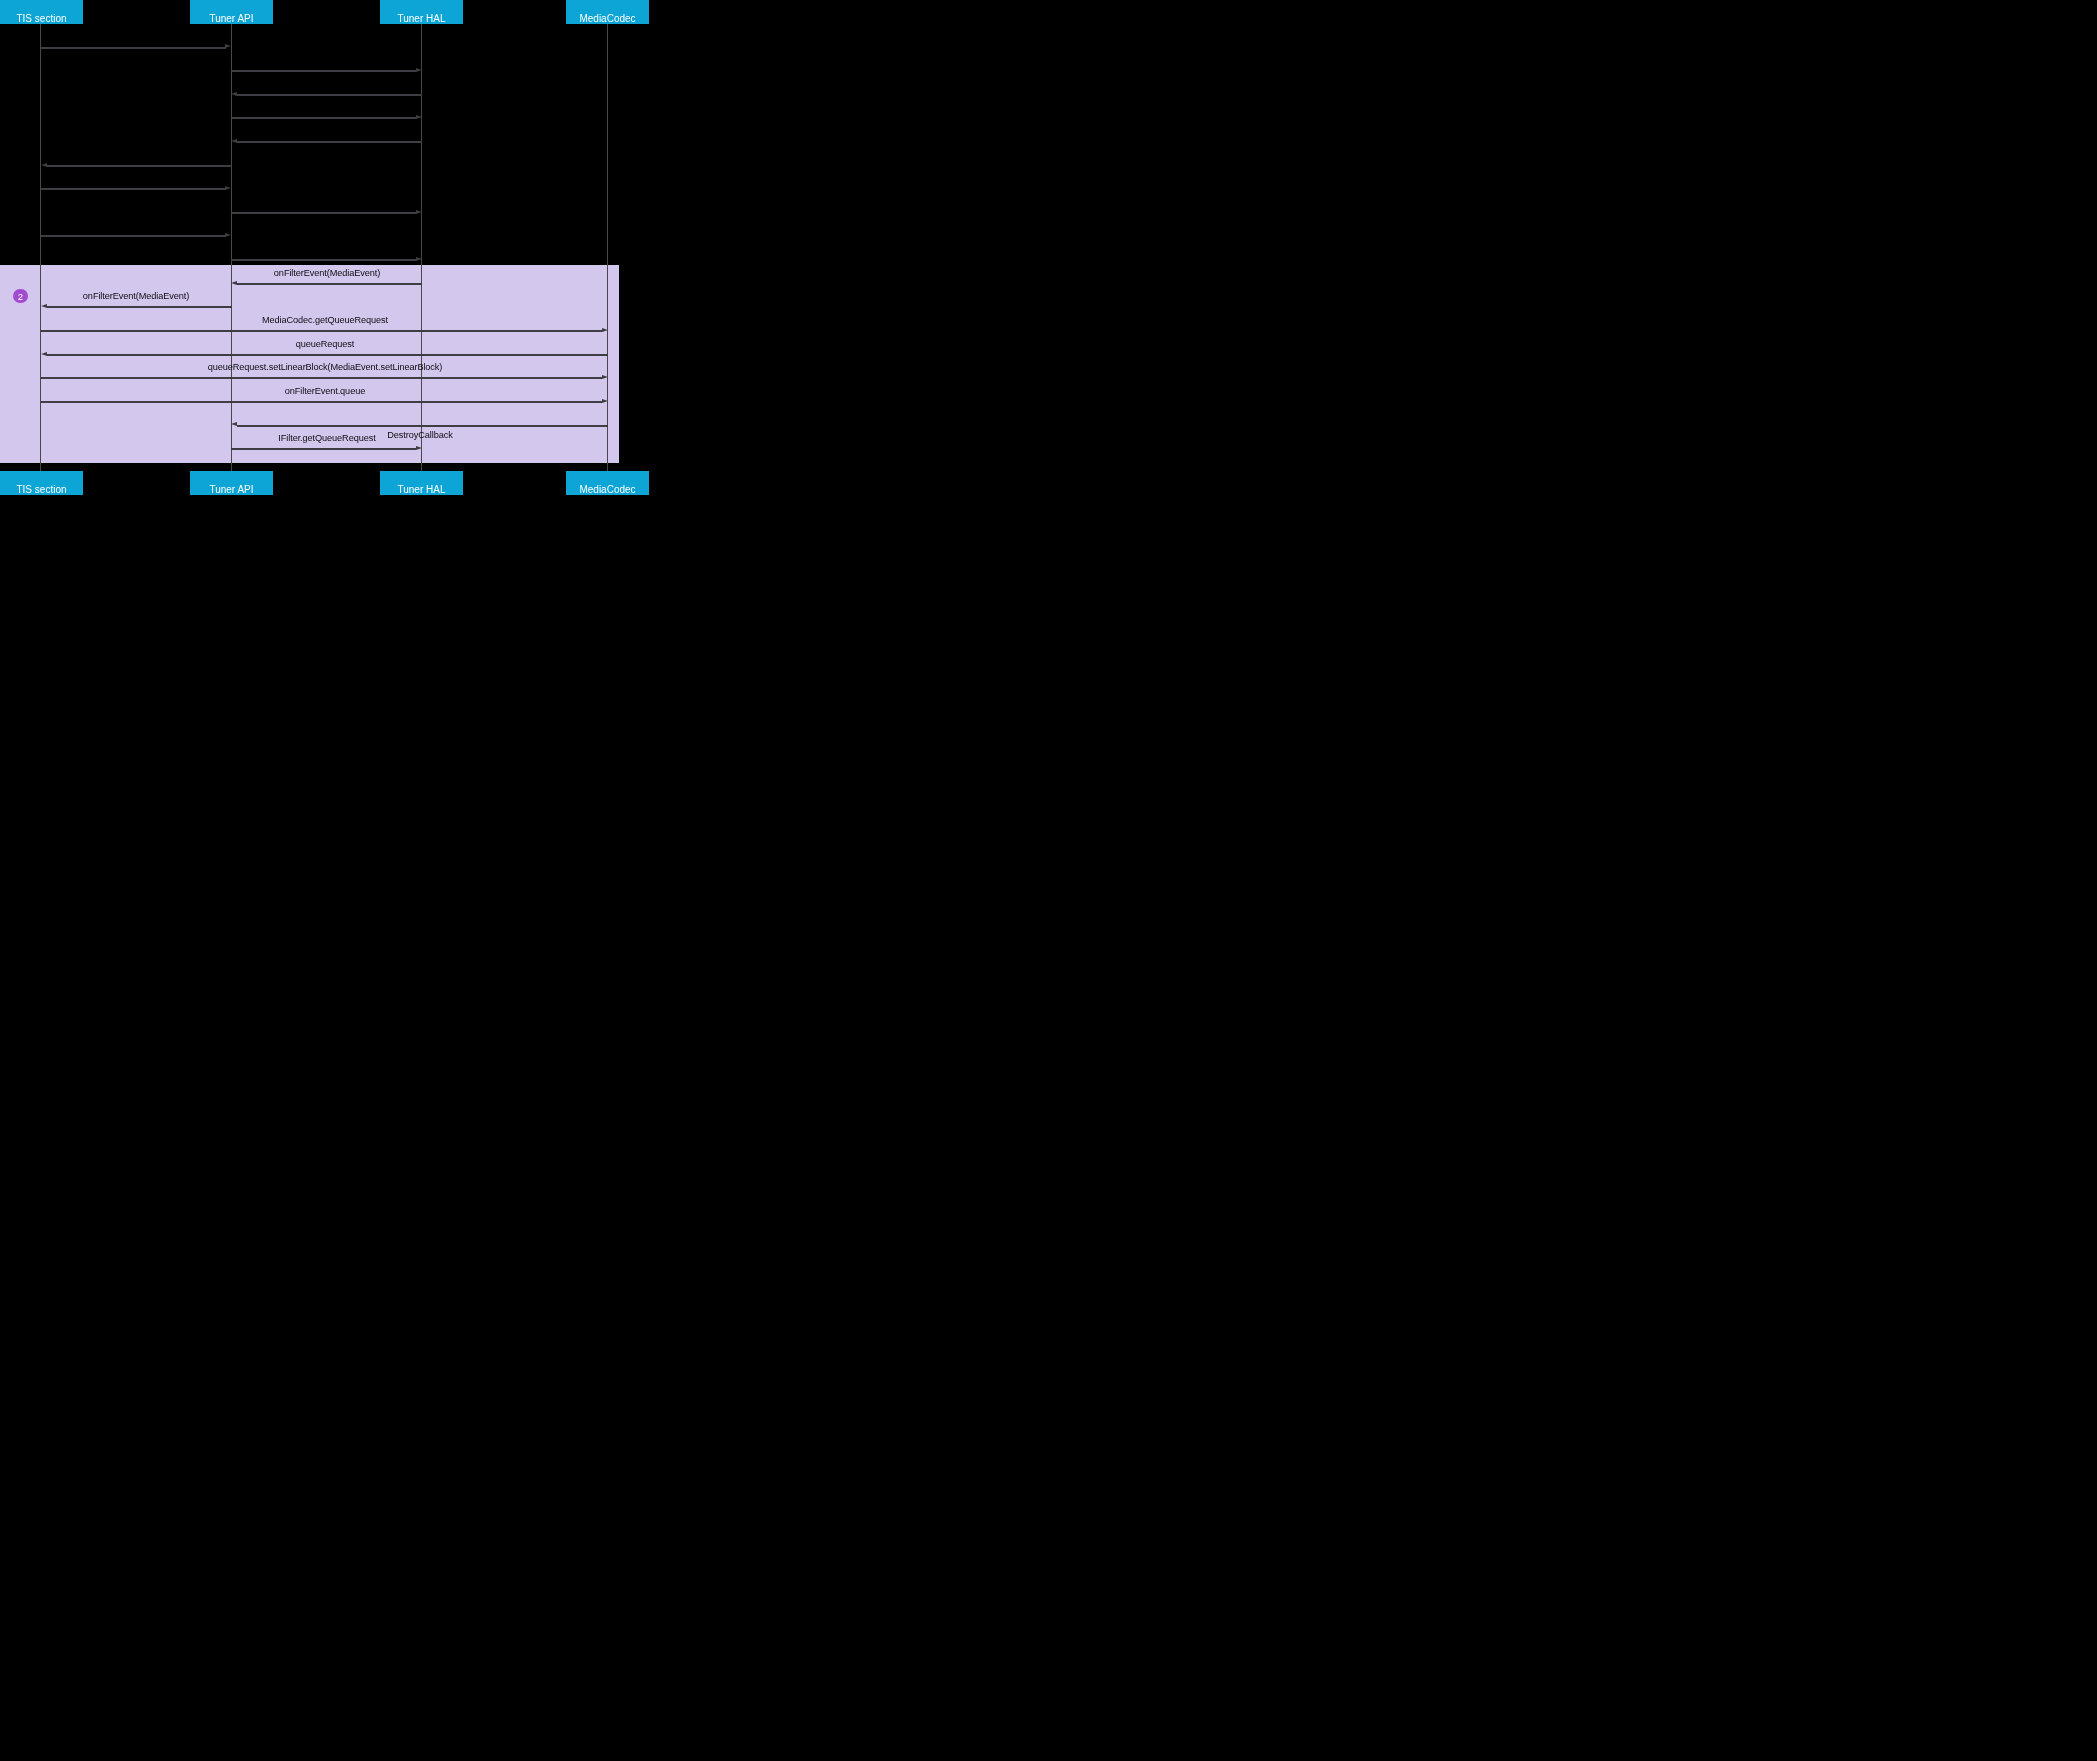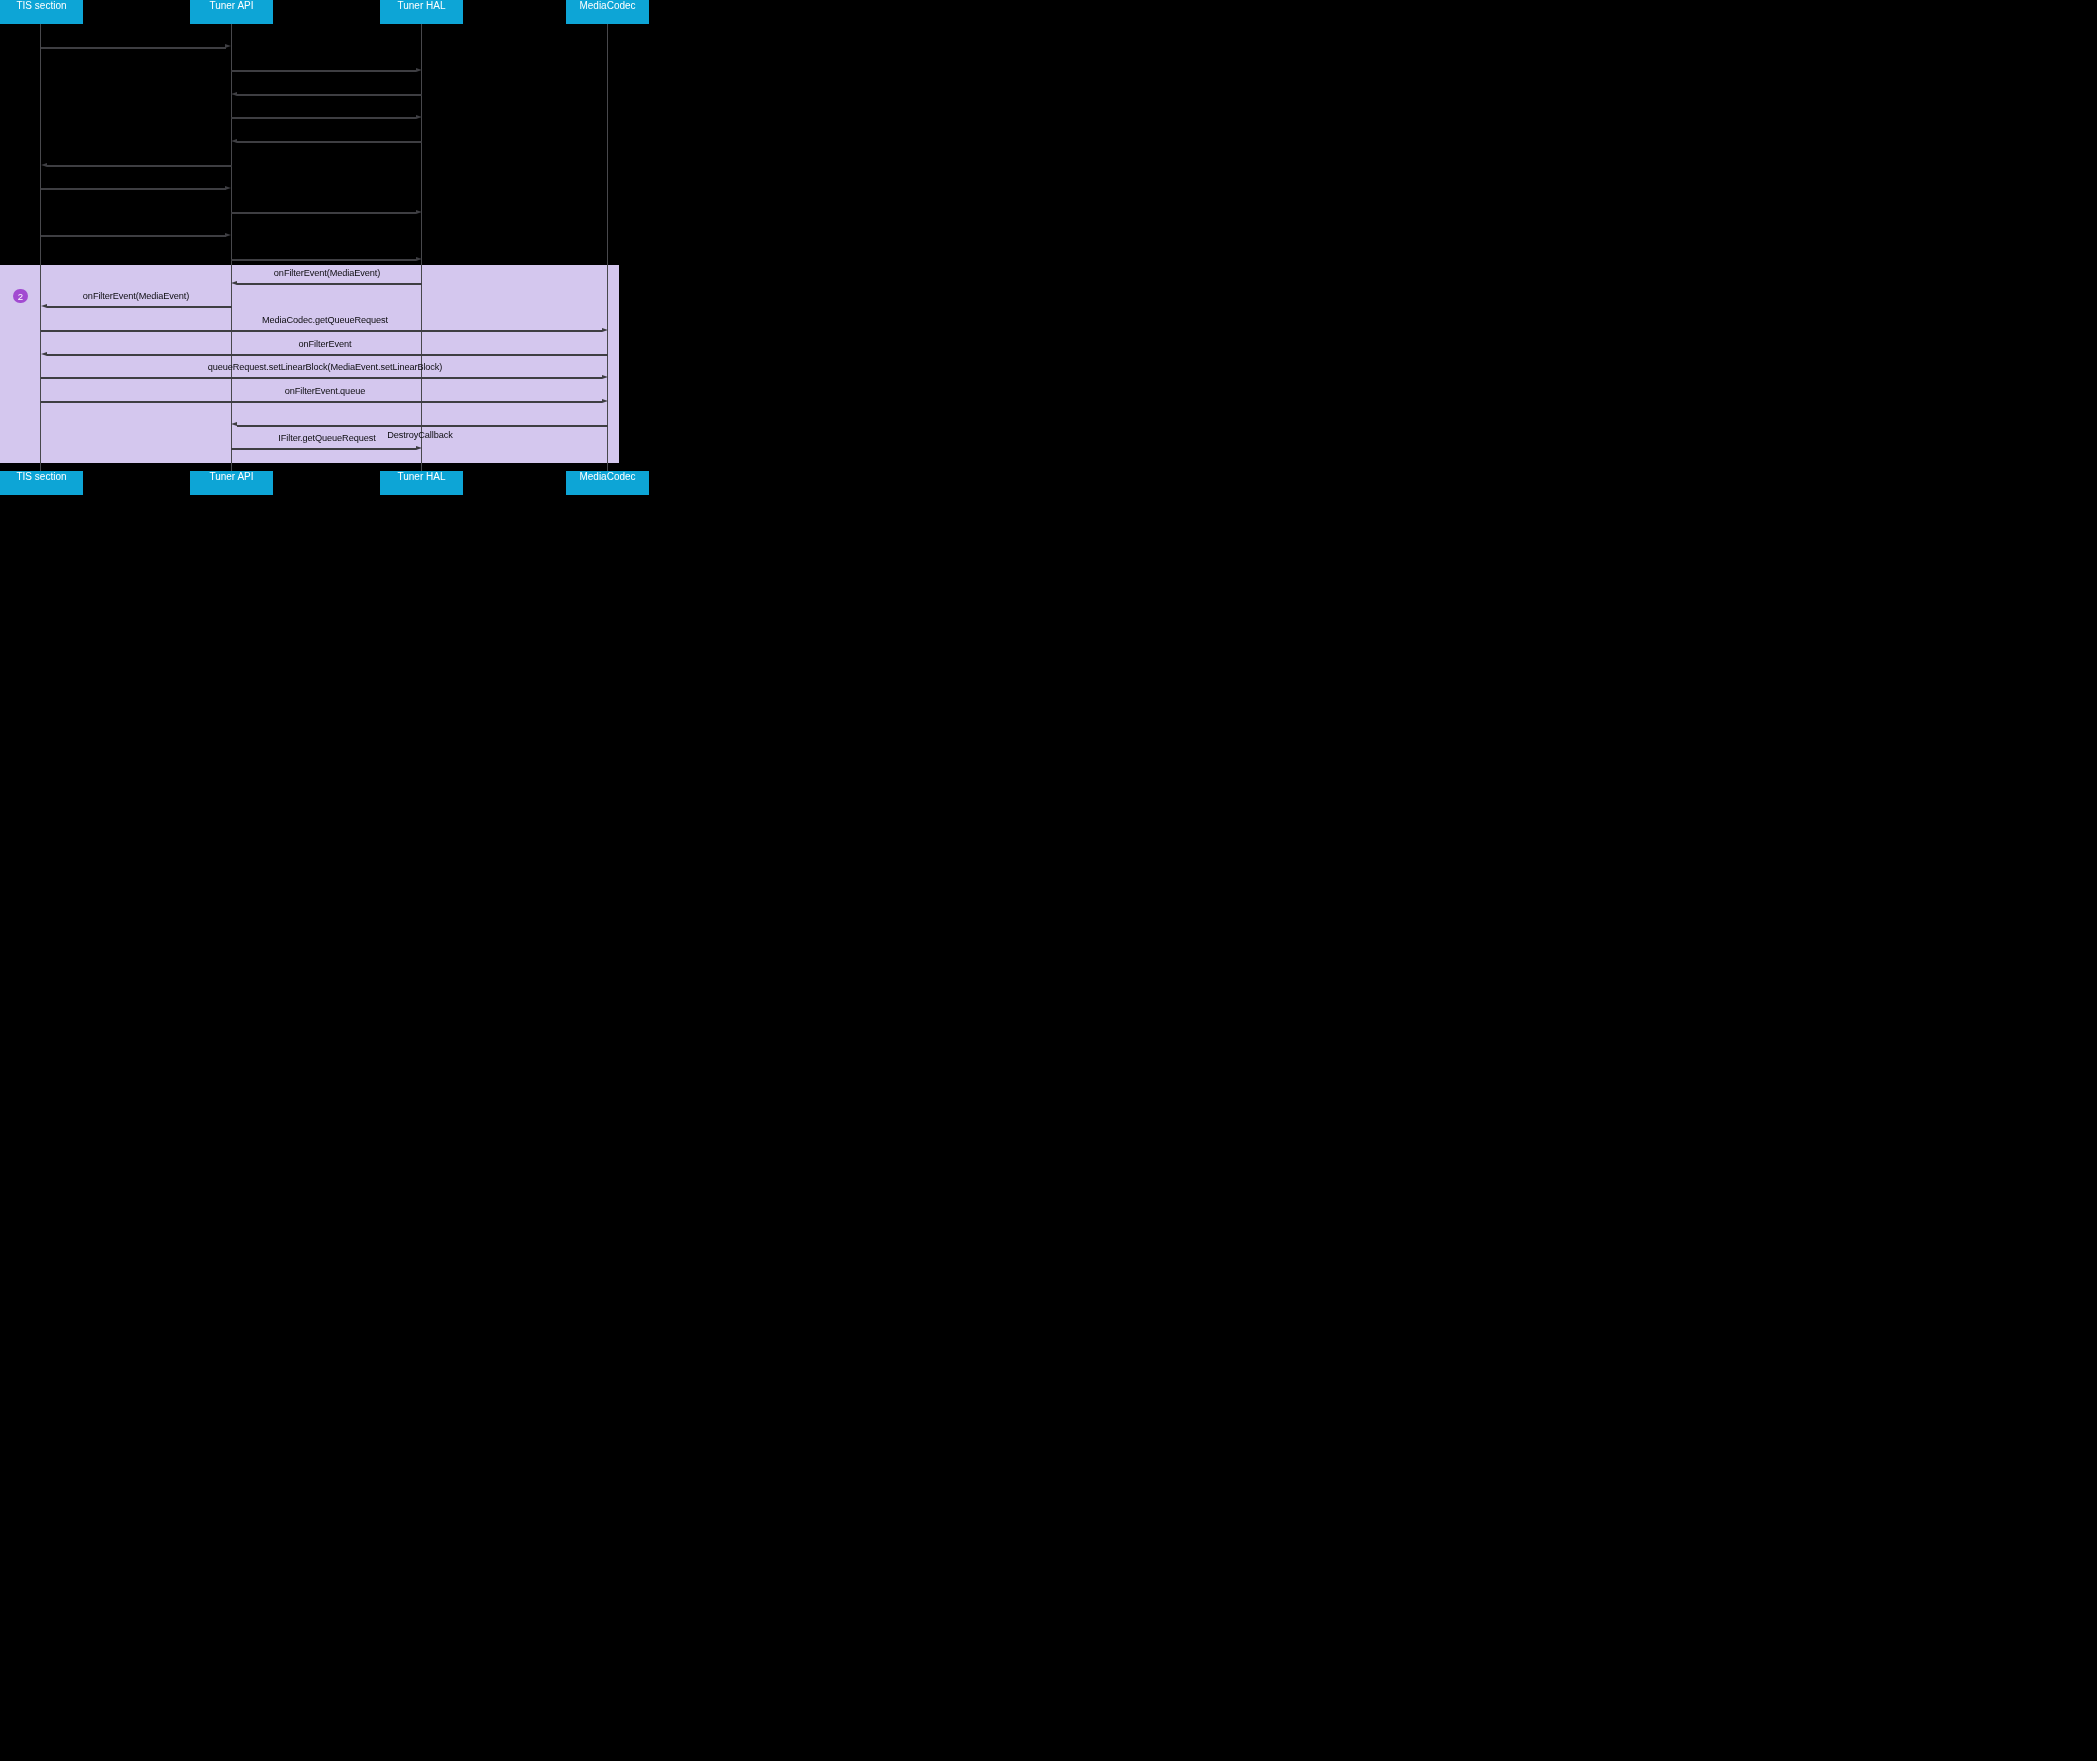--- a/index.html
+++ b/index.html
@@ -12,21 +12,21 @@
   .msg-line{position:absolute;height:1.7px;z-index:3;}
   .msg-head{position:absolute;width:0;height:0;z-index:3;
     border-top:2.9px solid transparent;border-bottom:2.9px solid transparent;}
   .msg-label{
     position:absolute;z-index:4;height:12.6px;line-height:12.6px;
     text-align:center;font-size:9.2px;letter-spacing:-0.1px;color:#0d0d10;
     white-space:nowrap;
   }
   .header{
     position:absolute;z-index:5;width:83px;height:24px;
-    display:flex;align-items:flex-start;justify-content:center;
+    display:flex;align-items:flex-end;justify-content:center;
     color:#fff;font-size:10px;
   }
   .badge{
     position:absolute;z-index:6;width:14.3px;height:14.3px;border-radius:50%;
     display:flex;align-items:center;justify-content:center;
     color:#fff;font-size:9.6px;font-weight:400;
   }
 </style>
 </head>
 <body>
@@ -86,21 +86,21 @@
     <div class="msg-head" style="left: 231px; top: 281px; border-right: 6.3px solid rgb(62, 62, 66);"></div>
     <div class="msg-label" style="left: 159px; width: 336px; top: 267px; color: rgb(13, 13, 16);">onFilterEvent(MediaEvent)</div>
     <div class="msg-line" style="left: 47px; top: 306px; width: 185px; background: rgb(62, 62, 66);"></div>
     <div class="msg-head" style="left: 41px; top: 304px; border-right: 6.3px solid rgb(62, 62, 66);"></div>
     <div class="msg-label" style="left: -32px; width: 336px; top: 290px; color: rgb(13, 13, 16);">onFilterEvent(MediaEvent)</div>
     <div class="msg-line" style="left: 41px; top: 330px; width: 561px; background: rgb(62, 62, 66);"></div>
     <div class="msg-head" style="left: 602px; top: 328px; border-left: 6.3px solid rgb(62, 62, 66);"></div>
     <div class="msg-label" style="left: 157px; width: 336px; top: 314px; color: rgb(13, 13, 16);">MediaCodec.getQueueRequest</div>
     <div class="msg-line" style="left: 47px; top: 354px; width: 561px; background: rgb(62, 62, 66);"></div>
     <div class="msg-head" style="left: 41px; top: 352px; border-right: 6.3px solid rgb(62, 62, 66);"></div>
-    <div class="msg-label" style="left: 157px; width: 336px; top: 338px; color: rgb(13, 13, 16);">onFilterEvent</div>
+    <div class="msg-label" style="left: 157px; width: 336px; top: 338px; color: rgb(13, 13, 16);">queueRequest</div>
     <div class="msg-line" style="left: 41px; top: 377px; width: 561px; background: rgb(62, 62, 66);"></div>
     <div class="msg-head" style="left: 602px; top: 375px; border-left: 6.3px solid rgb(62, 62, 66);"></div>
     <div class="msg-label" style="left: 157px; width: 336px; top: 361px; color: rgb(13, 13, 16);">queueRequest.setLinearBlock(MediaEvent.setLinearBlock)</div>
     <div class="msg-line" style="left: 41px; top: 401px; width: 561px; background: rgb(62, 62, 66);"></div>
     <div class="msg-head" style="left: 602px; top: 399px; border-left: 6.3px solid rgb(62, 62, 66);"></div>
     <div class="msg-label" style="left: 157px; width: 336px; top: 385px; color: rgb(13, 13, 16);">onFilterEvent.queue</div>
     <div class="msg-line" style="left: 237px; top: 425px; width: 371px; background: rgb(62, 62, 66);"></div>
     <div class="msg-head" style="left: 231px; top: 422px; border-right: 6.3px solid rgb(62, 62, 66);"></div>
     <div class="msg-label" style="left: 252px; width: 336px; top: 429px; color: rgb(13, 13, 16);">DestroyCallback</div>
     <div class="msg-line" style="left: 231px; top: 448px; width: 185px; background: rgb(62, 62, 66);"></div>

